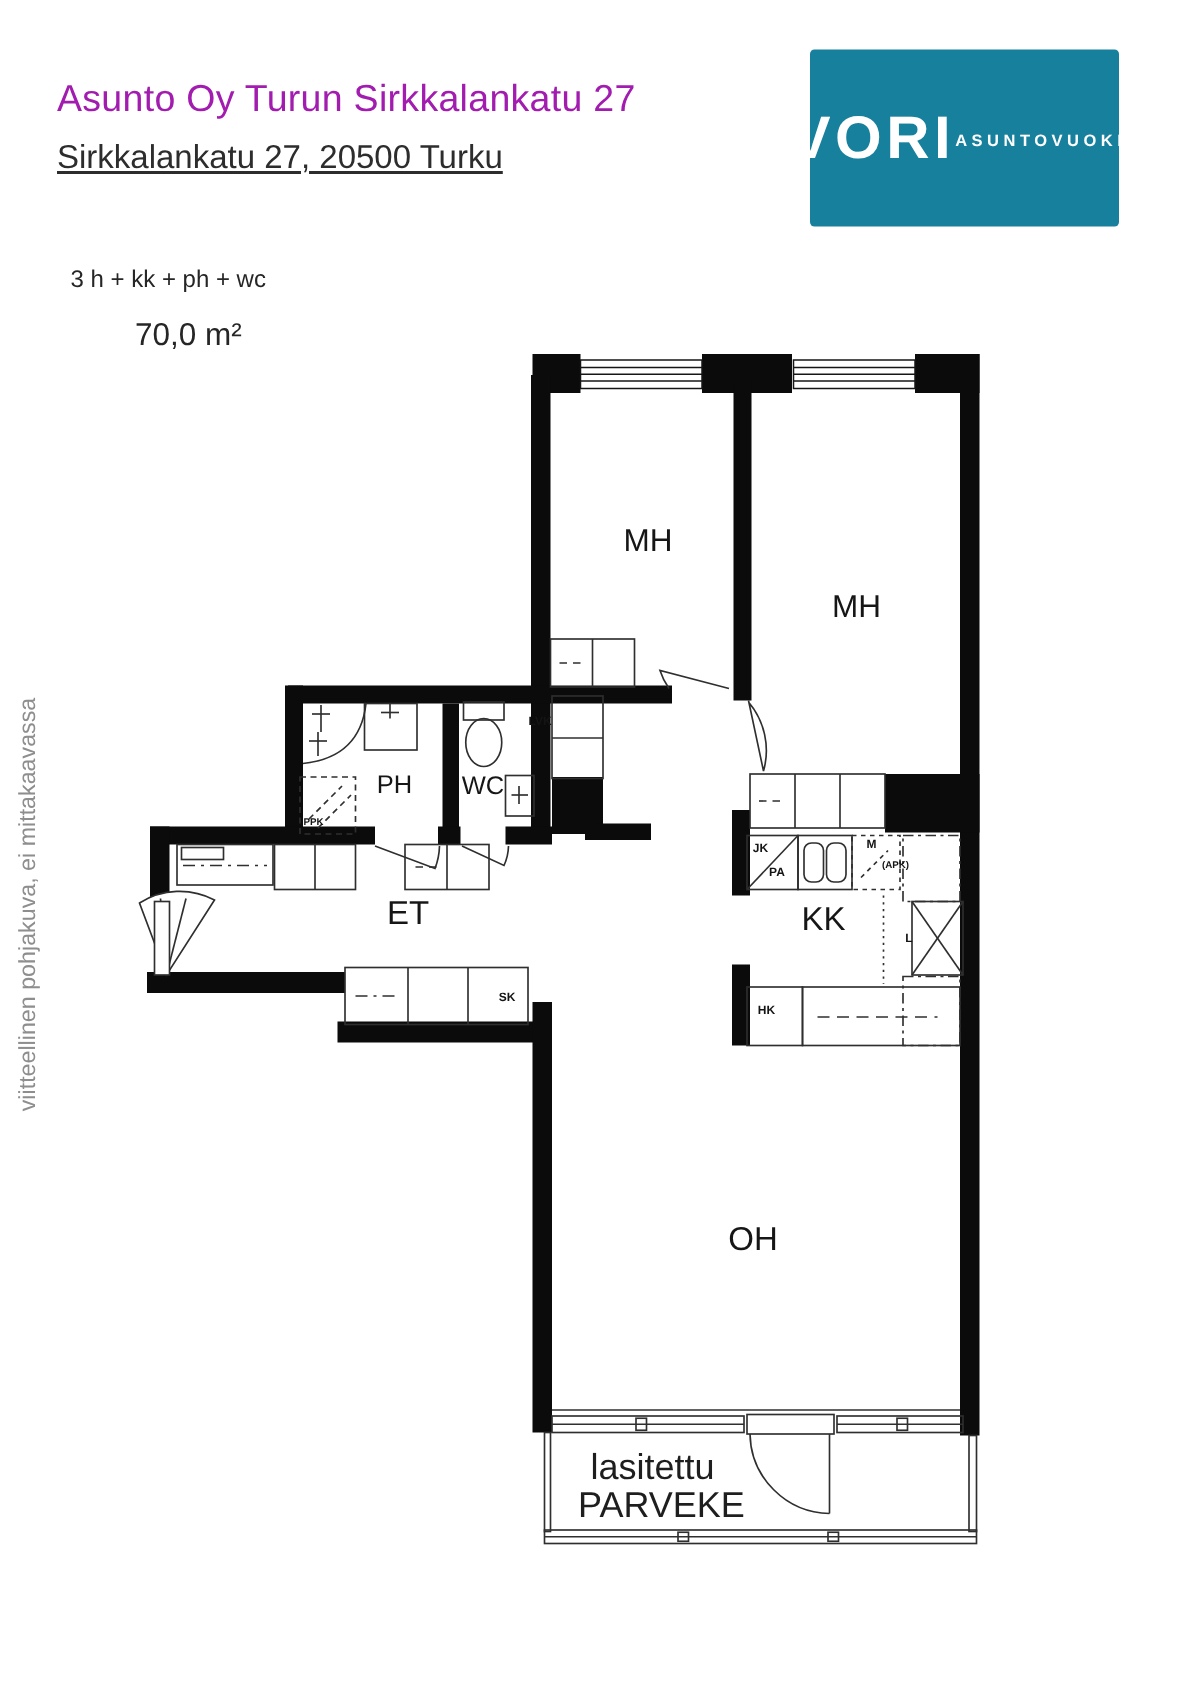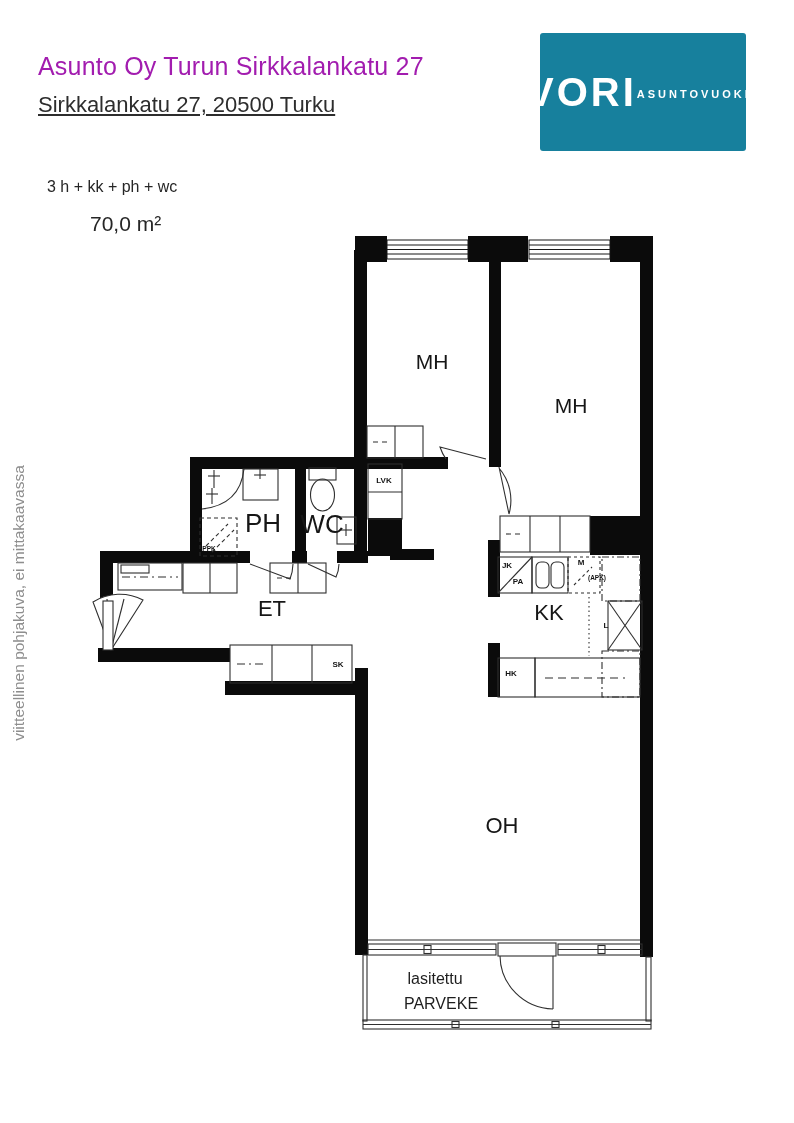--- a/index.html
+++ b/index.html
@@ -47,24 +47,24 @@
     position:absolute;left:-161px;top:594px;width:360px;
     transform:rotate(-90deg);
     font-size:15.5px;color:var(--watermark);
     text-align:center;white-space:nowrap;
   }
   svg.plan{position:absolute;left:0;top:0;}
   .plan-label{
     position:absolute;transform:translate(-50%,-50%);
     color:#161616;font-size:22px;white-space:nowrap;line-height:1;text-align:center;
   }
-  .plan-label.big{font-size:26px;}
+  .plan-label.big{font-size:17px;}
   .plan-label.small{font-size:8px;font-weight:700;color:#141414;}
   .plan-label.tiny{font-size:6.5px;font-weight:700;color:#141414;}
-  .plan-label.balcony{font-size:16px;color:#1e1e1e;}
+  .plan-label.balcony{font-size:24px;color:#1e1e1e;}
 </style>
 </head>
 <body>
 
 <div class="page-title">Asunto Oy Turun Sirkkalankatu 27</div>
 <div class="page-subtitle">Sirkkalankatu 27, 20500 Turku</div>
 
 <div class="logo">
   <div class="brand">AVORI</div>
   <div class="tagline">ASUNTOVUOKRAUS</div>
@@ -256,21 +256,21 @@
 <div class="plan-label" style="left:432px;top:361px;font-size:21px">MH</div>
 <div class="plan-label" style="left:571px;top:405px;font-size:21px">MH</div>
 <div class="plan-label big" style="left:263px;top:523px">PH</div>
 <div class="plan-label big" style="left:322px;top:524px">WC</div>
 <div class="plan-label" style="left:272px;top:609px">ET</div>
 <div class="plan-label" style="left:549px;top:613px">KK</div>
 <div class="plan-label" style="left:502px;top:826px">OH</div>
 <div class="plan-label balcony" style="left:435px;top:979px">lasitettu</div>
 <div class="plan-label balcony" style="left:441px;top:1004px">PARVEKE</div>
 
-<div class="plan-label small" style="left:384px;top:481px">LVK</div>
+<div class="plan-label small" style="left:360px;top:481px">LVK</div>
 <div class="plan-label tiny" style="left:209px;top:549px">PPK</div>
 <div class="plan-label small" style="left:338px;top:665px">SK</div>
 <div class="plan-label small" style="left:507px;top:566px">JK</div>
 <div class="plan-label small" style="left:518px;top:582px">PA</div>
 <div class="plan-label small" style="left:581px;top:563px">M</div>
 <div class="plan-label tiny" style="left:597px;top:578px">(APK)</div>
 <div class="plan-label small" style="left:511px;top:674px">HK</div>
 <div class="plan-label small" style="left:606px;top:626px">L</div>
 
 </body></html>

